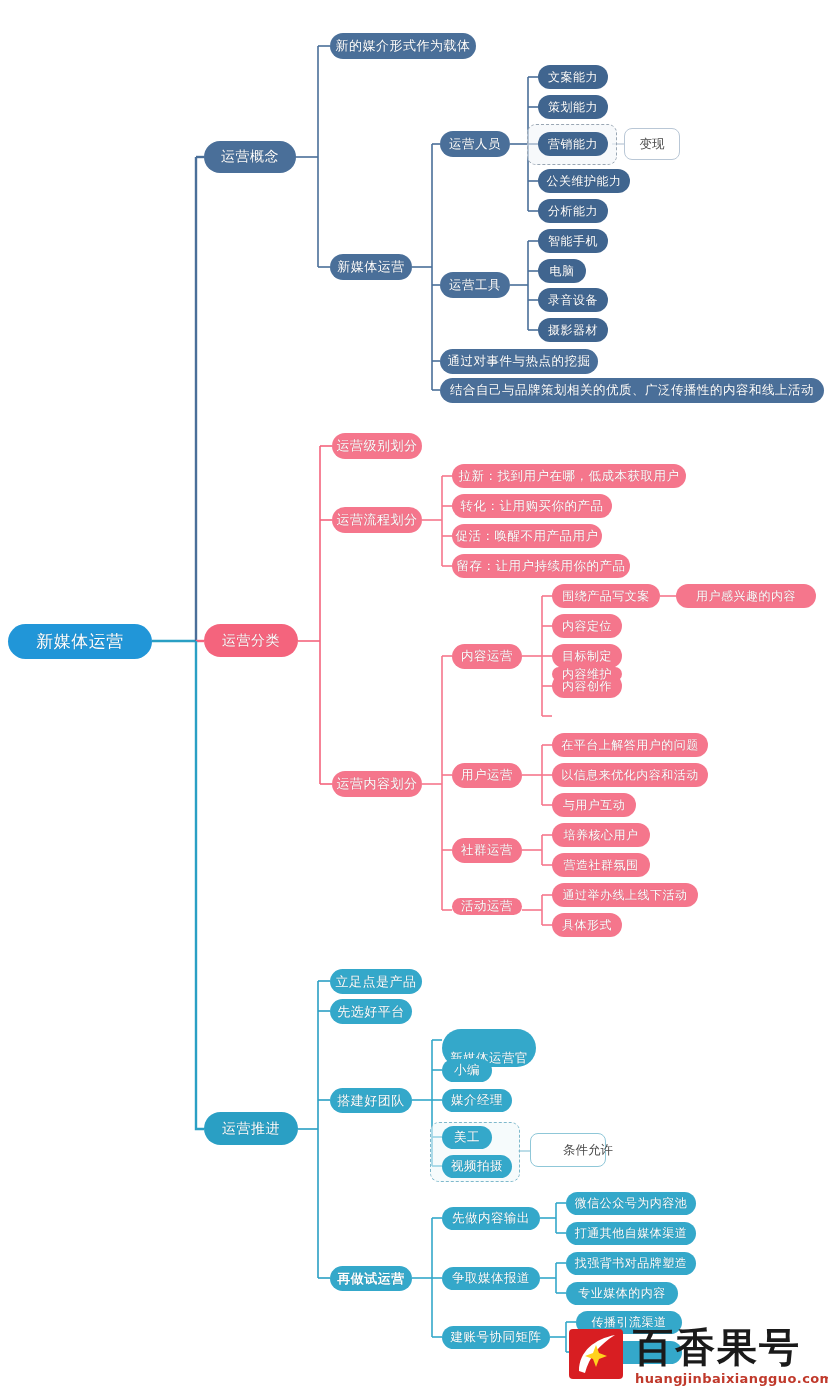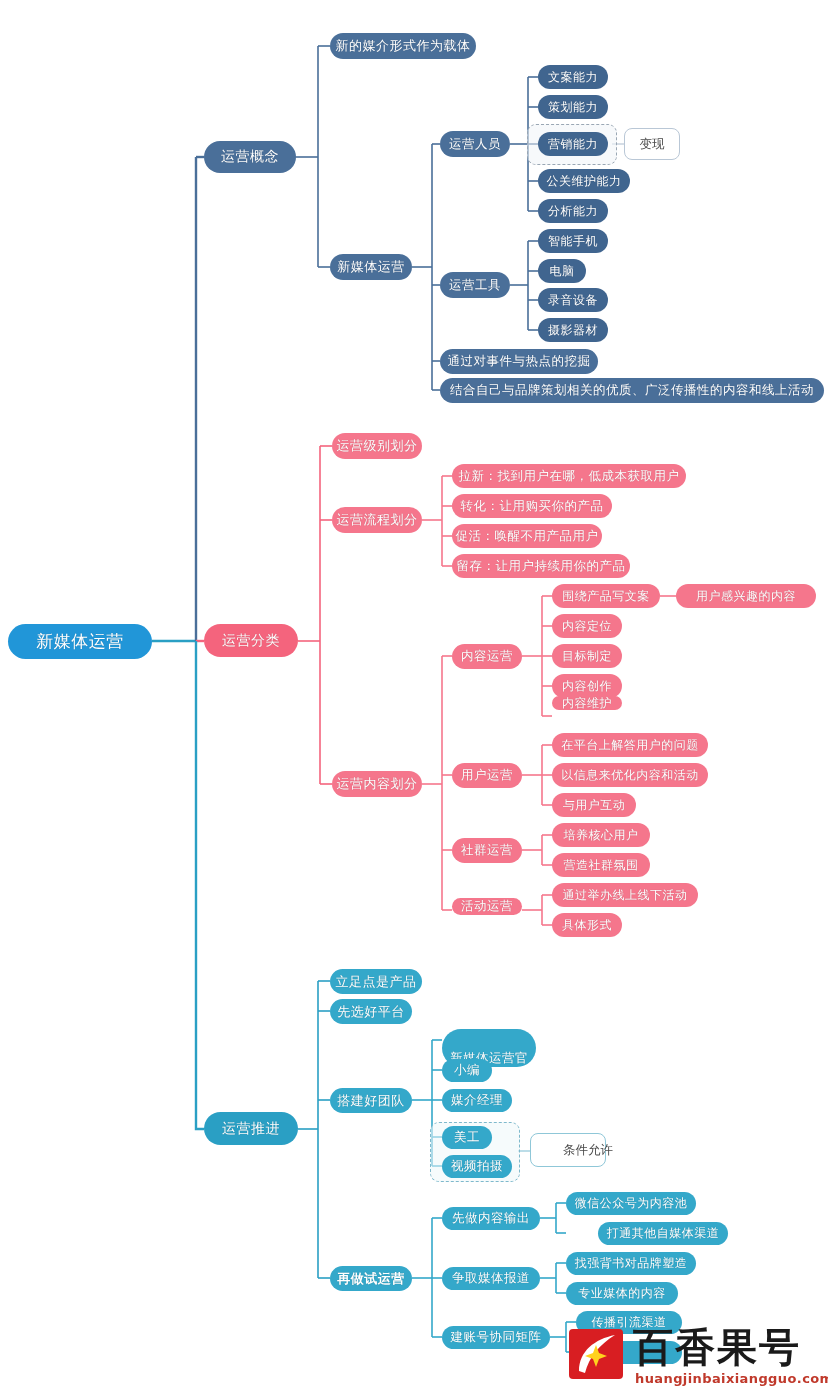--- a/index.html
+++ b/index.html
@@ -299,21 +299,21 @@
   </div>
   <div class="node c-pink-l lvl4" style="left:552px;top:614px;width:70px;height:24px;">
     <span>内容定位</span>
   </div>
   <div class="node c-pink-l lvl4" style="left:552px;top:644px;width:70px;height:24px;">
     <span>目标制定</span>
   </div>
   <div class="node c-pink-l lvl4" style="left:552px;top:674px;width:70px;height:24px;">
     <span>内容创作</span>
   </div>
-  <div class="node c-pink-l lvl4" style="left:552px;top:696px;width:70px;height:14px;text-align:right;">
+  <div class="node c-pink-l lvl4" style="left:552px;top:667px;width:70px;height:14px;text-align:right;">
     <span>内容维护</span>
   </div>
 
   <div class="node c-pink-l lvl3" style="left:452px;top:763px;width:70px;height:25px;">
     <span>用户运营</span>
   </div>
   <div class="node c-pink-l lvl4" style="left:552px;top:733px;width:156px;height:24px;">
     <span>在平台上解答用户的问题</span>
   </div>
   <div class="node c-pink-l lvl4" style="left:552px;top:763px;width:156px;height:24px;">
@@ -379,21 +379,21 @@
   <div class="node c-teal-l lvl2" style="left:330px;top:1266px;width:82px;height:25px;font-weight:bold;">
     <span>再做试运营</span>
   </div>
 
   <div class="node c-teal-l lvl3" style="left:442px;top:1207px;width:98px;height:23px;">
     <span>先做内容输出</span>
   </div>
   <div class="node c-teal-l lvl4" style="left:566px;top:1192px;width:130px;height:23px;">
     <span>微信公众号为内容池</span>
   </div>
-  <div class="node c-teal-l lvl4" style="left:598px;top:1222px;width:130px;height:23px;">
+  <div class="node c-teal-l lvl4" style="left:566px;top:1222px;width:130px;height:23px;">
     <span>打通其他自媒体渠道</span>
   </div>
 
   <div class="node c-teal-l lvl3" style="left:442px;top:1267px;width:98px;height:23px;">
     <span>争取媒体报道</span>
   </div>
   <div class="node c-teal-l lvl4" style="left:566px;top:1252px;width:130px;height:23px;">
     <span>找强背书对品牌塑造</span>
   </div>
   <div class="node c-teal-l lvl4" style="left:566px;top:1282px;width:112px;height:23px;">

